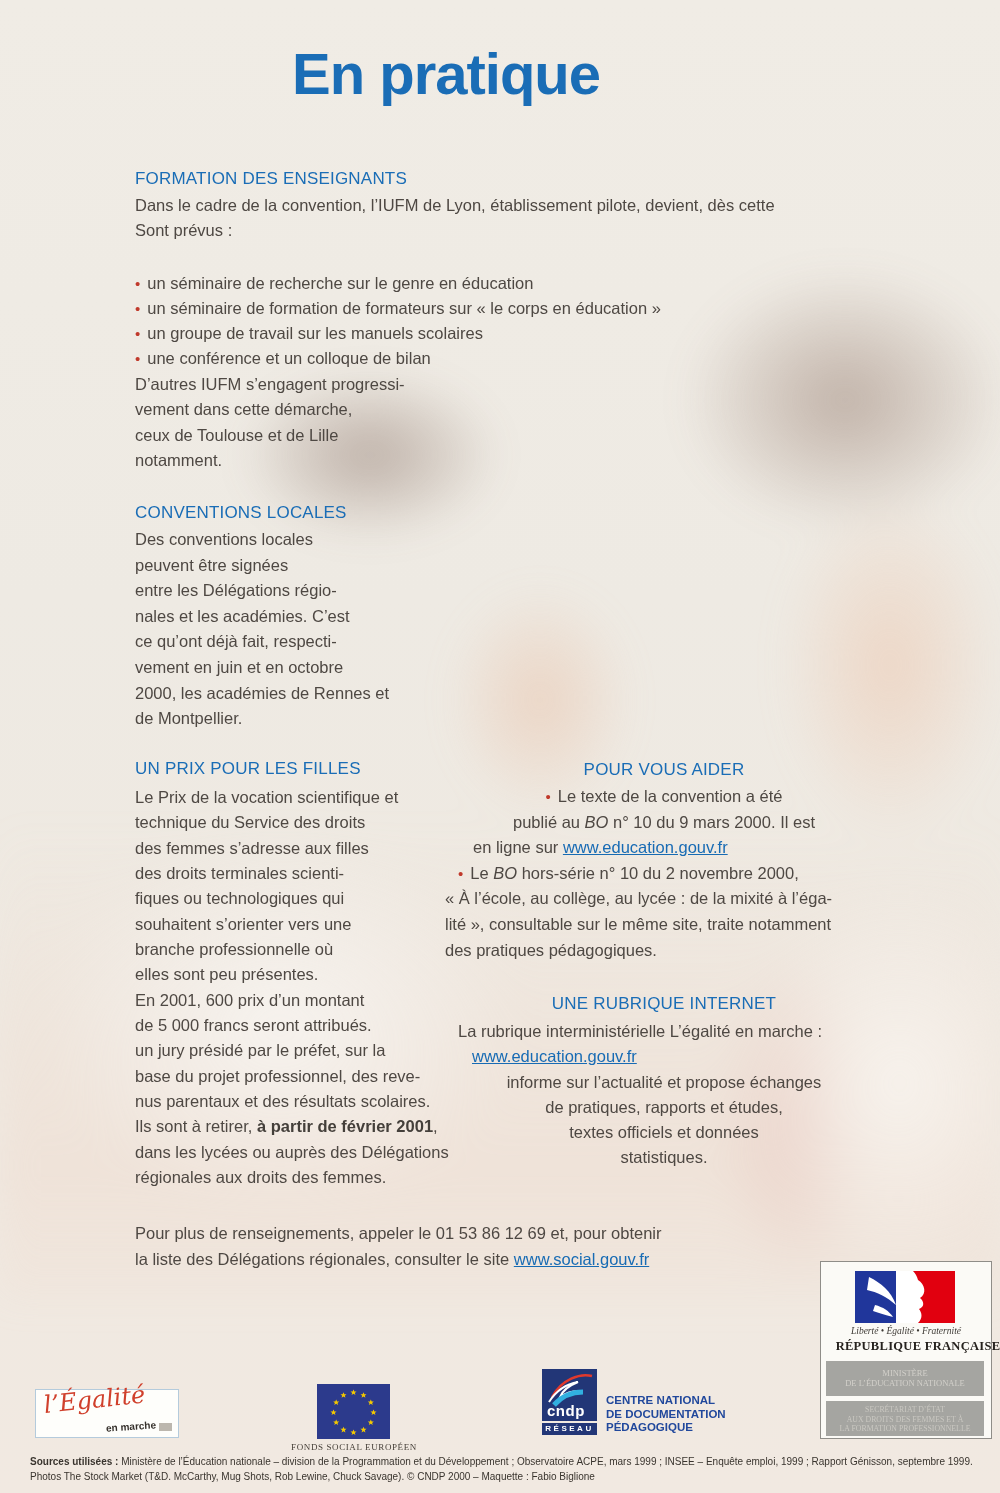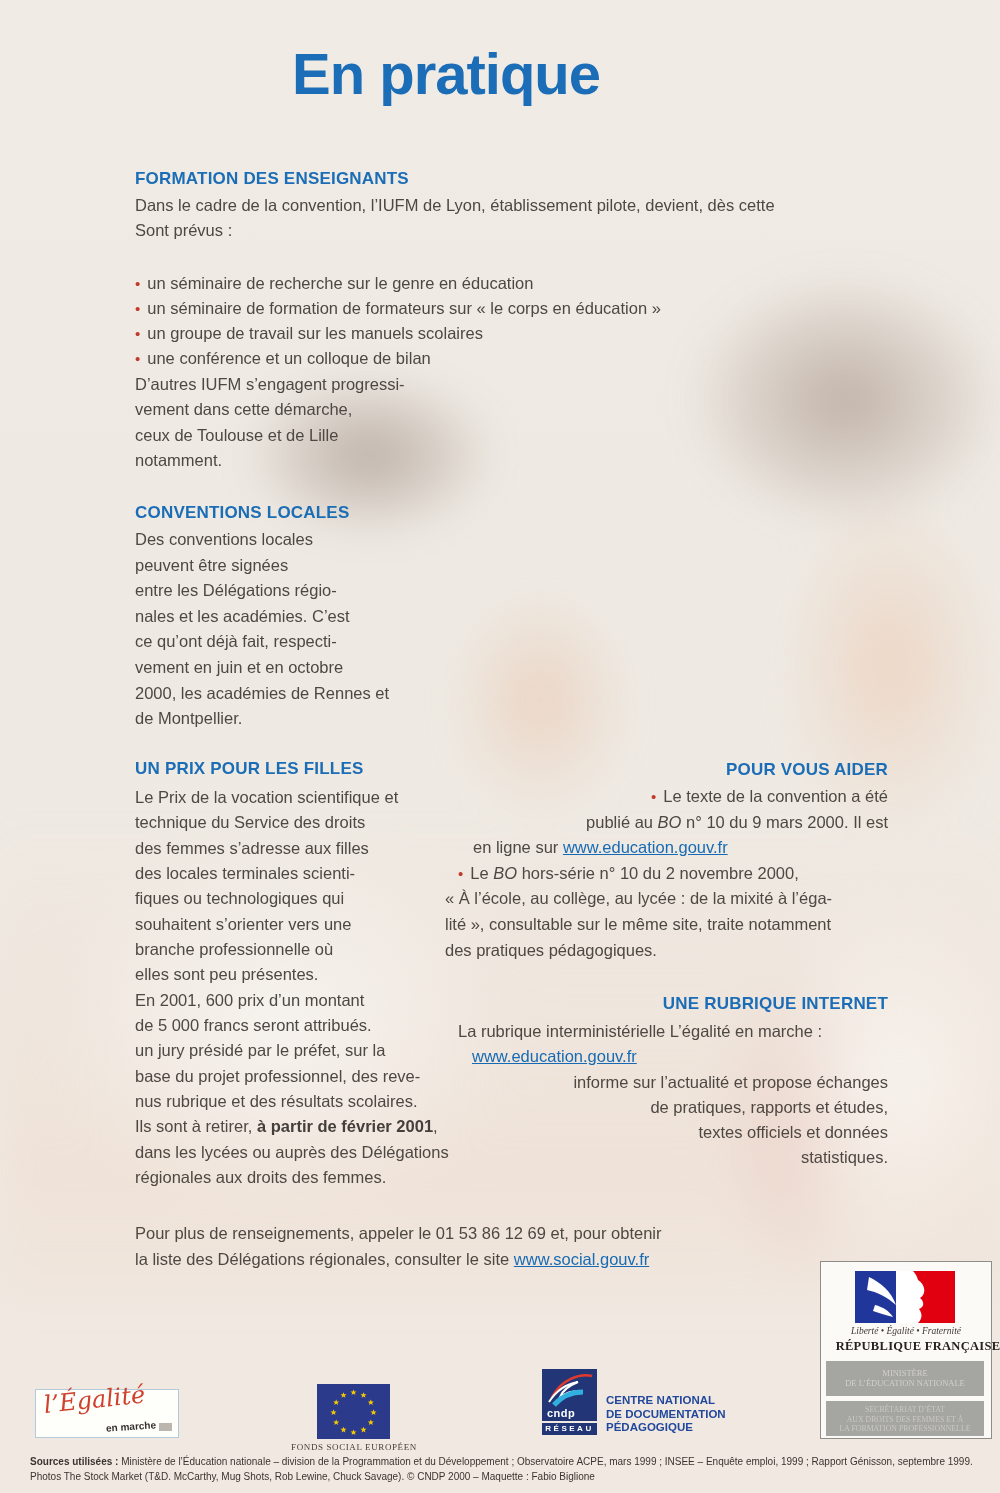--- a/index.html
+++ b/index.html
@@ -20,41 +20,41 @@
       radial-gradient(ellipse 235px 190px at 845px 175px, rgba(134,106,92,.8) 0%, rgba(134,106,92,0) 70%),
       radial-gradient(ellipse 155px 240px at 890px 440px, rgba(236,193,166,.85) 0%, rgba(236,193,166,0) 72%),
       radial-gradient(ellipse 210px 260px at 900px 855px, rgba(255,252,249,.9) 0%, rgba(255,252,249,0) 75%),
       radial-gradient(ellipse 115px 235px at 795px 895px, rgba(222,158,148,.5) 0%, rgba(222,158,148,0) 70%),
       linear-gradient(to bottom, rgba(240,214,199,0) 55%, rgba(238,208,192,.45) 88%, rgba(238,208,192,.2) 100%);
   }
   .title{
     left:0;top:40px;width:892px;text-align:center;
     font-size:58px;font-weight:bold;letter-spacing:-1px;color:#1a6db6;
   }
-  .hd{font-size:17px;font-weight:bold;color:#1a6db6;letter-spacing:.2px;white-space:nowrap;}
+  .hd{font-size:17px;font-weight:normal;color:#1a6db6;letter-spacing:.2px;white-space:nowrap;}
   .body{font-size:16.5px;color:#4e4843;}
   .ln{white-space:nowrap;}
   .dot{color:#c0392b;font-size:15px;margin-right:7px;}
   .b{font-weight:bold;color:#443f3a;}
   .i{font-style:italic;}
   a.lnk{color:#176bb4;text-decoration:underline;cursor:pointer;}
   .rc{left:440px;width:448px;}
-  .tc{text-align:right;}
+  .tc{text-align:center;}
   .p33{padding-left:33px;}.p18{padding-left:18px;}.p5{padding-left:5px;}.p32{padding-left:32px;}
   
   .egalite-box{left:35px;top:1389px;width:142px;height:47px;background:#fefefb;border:1px solid #b4cbdc;}
   .egalite-main{position:absolute;left:8px;top:1px;font-family:"DejaVu Serif",serif;font-style:italic;
     color:#d0402c;font-size:24px;transform:rotate(-6deg);transform-origin:left center;white-space:nowrap;}
   .egalite-sub{position:absolute;right:22px;bottom:5px;font-size:10px;font-weight:bold;color:#35302b;transform:rotate(-4deg);}
   .egalite-blk{position:absolute;right:6px;bottom:6px;width:13px;height:8px;background:#bcb7ae;}
   .eu-flag{left:317px;top:1384px;width:73px;height:55px;background:#2c3a8c;}
   .eu-caption{left:278px;top:1442px;width:152px;text-align:center;font-family:"Liberation Serif",serif;
     font-size:9px;letter-spacing:.6px;color:#453f38;white-space:nowrap;}
   .cndp-sq{left:542px;top:1369px;width:55px;height:52px;background:#223677;}
-  .cndp-txt{position:absolute;left:5px;bottom:2px;color:#fff;font-weight:bold;font-size:11px;letter-spacing:.5px;}
+  .cndp-txt{position:absolute;left:5px;bottom:2px;color:#fff;font-weight:bold;font-size:15px;letter-spacing:.5px;}
   .cndp-reseau{left:542px;top:1423px;width:55px;height:12px;background:#223677;color:#fff;
     font-size:8px;font-weight:bold;text-align:center;line-height:12px;letter-spacing:2.5px;}
   .cndp-name{left:606px;top:1394px;font-size:11.5px;font-weight:bold;color:#21489c;line-height:13.5px;white-space:nowrap;}
   .rf-box{left:820px;top:1261px;width:170px;height:176px;background:#fbfaf6;border:1px solid #8f8d88;}
   .rf-motto{position:absolute;left:0;top:64px;width:100%;text-align:center;
     font-family:"Liberation Serif",serif;font-style:italic;font-size:9.5px;color:#3e3a35;white-space:nowrap;}
   .rf-name{position:absolute;left:12px;top:77px;width:100%;text-align:center;
     font-family:"Liberation Serif",serif;font-weight:bold;font-size:12.5px;letter-spacing:.3px;color:#26221e;white-space:nowrap;}
   .rf-band{position:absolute;left:5px;width:158px;background:#a5a5a1;color:#d2d0ca;
     font-family:"Liberation Serif",serif;text-align:center;}
@@ -98,30 +98,30 @@
     <div class="ln">vement en juin et en octobre</div>
     <div class="ln">2000, les académies de Rennes et</div>
     <div class="ln">de Montpellier.</div>
   </div>
 
   <div class="abs hd" style="left:135px;top:759px;">UN PRIX POUR LES FILLES</div>
   <div class="abs body" style="left:135px;top:785px;width:345px;line-height:25.35px;">
     <div class="ln">Le Prix de la vocation scientifique et</div>
     <div class="ln">technique du Service des droits</div>
     <div class="ln">des femmes s’adresse aux filles</div>
-    <div class="ln">des locales terminales scienti-</div>
+    <div class="ln">des droits terminales scienti-</div>
     <div class="ln">fiques ou technologiques qui</div>
     <div class="ln">souhaitent s’orienter vers une</div>
     <div class="ln">branche professionnelle où</div>
     <div class="ln">elles sont peu présentes.</div>
     <div class="ln">En 2001, 600 prix d’un montant</div>
     <div class="ln">de 5 000 francs seront attribués.</div>
     <div class="ln">un jury présidé par le préfet, sur la</div>
     <div class="ln">base du projet professionnel, des reve-</div>
-    <div class="ln">nus rubrique et des résultats scolaires.</div>
+    <div class="ln">nus parentaux et des résultats scolaires.</div>
     <div class="ln"><span>Ils sont à retirer, </span><span class="b">à partir de février 2001</span><span>,</span></div>
     <div class="ln">dans les lycées ou auprès des Délégations</div>
     <div class="ln">régionales aux droits des femmes.</div>
   </div>
   <div class="abs body" style="left:135px;top:1221px;width:640px;line-height:25.5px;">
     <div class="ln">Pour plus de renseignements, appeler le 01 53 86 12 69 et, pour obtenir</div>
     <div class="ln"><span>la liste des Délégations régionales, consulter le site </span><a class="lnk">www.social.gouv.fr</a></div>
   </div>
 
   <div class="abs hd rc tc" style="top:760px;">POUR VOUS AIDER</div>

